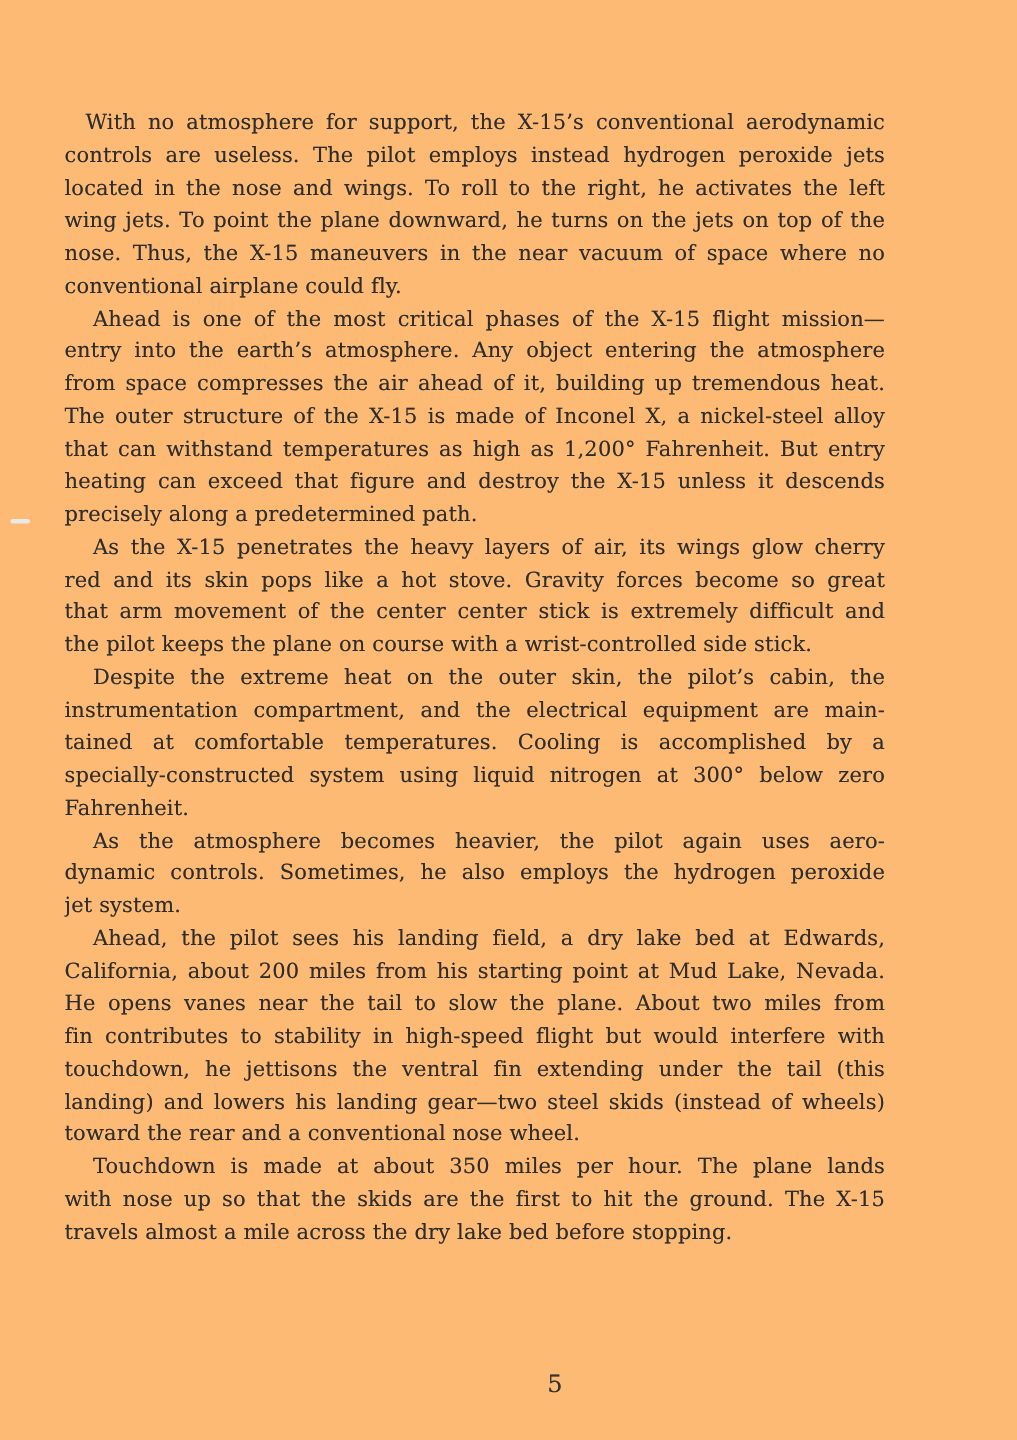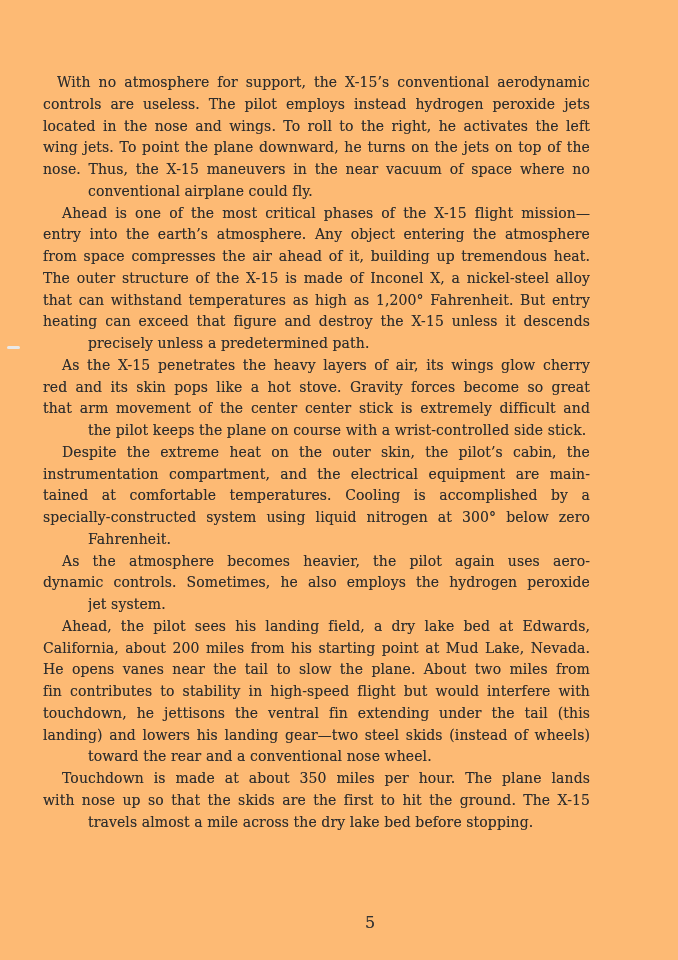--- a/index.html
+++ b/index.html
@@ -29,21 +29,20 @@
     letter-spacing: 0.1px;
     text-align: justify;
     text-align-last: justify;
     overflow: hidden;
     white-space: normal;
     text-shadow: 0 0 0.4px rgba(45,45,45,0.45);
   }
   .line.para-end {
     text-align: center;
     text-align-last: left;
-    margin-left: 45px;
   }
   .line.indent-sm { text-indent: 14px; }
   .line.indent    { text-indent: 19px; }
   .page-number {
     position: absolute;
     left: 356px;
     top: 912px;
     width: 28px;
     text-align: center;
     font-size: 16px;
@@ -72,21 +71,21 @@
       <div class="line">located in the nose and wings. To roll to the right, he activates the left</div>
       <div class="line">wing jets. To point the plane downward, he turns on the jets on top of the</div>
       <div class="line">nose. Thus, the X-15 maneuvers in the near vacuum of space where no</div>
       <div class="line para-end">conventional airplane could fly.</div>
       <div class="line indent">Ahead is one of the most critical phases of the X-15 flight mission—</div>
       <div class="line">entry into the earth’s atmosphere. Any object entering the atmosphere</div>
       <div class="line">from space compresses the air ahead of it, building up tremendous heat.</div>
       <div class="line">The outer structure of the X-15 is made of Inconel X, a nickel-steel alloy</div>
       <div class="line">that can withstand temperatures as high as 1,200° Fahrenheit. But entry</div>
       <div class="line">heating can exceed that figure and destroy the X-15 unless it descends</div>
-      <div class="line para-end">precisely unless a predetermined path.</div>
+      <div class="line para-end">precisely along a predetermined path.</div>
       <div class="line indent">As the X-15 penetrates the heavy layers of air, its wings glow cherry</div>
       <div class="line">red and its skin pops like a hot stove. Gravity forces become so great</div>
       <div class="line">that arm movement of the center center stick is extremely difficult and</div>
       <div class="line para-end">the pilot keeps the plane on course with a wrist-controlled side stick.</div>
       <div class="line indent">Despite the extreme heat on the outer skin, the pilot’s cabin, the</div>
       <div class="line">instrumentation compartment, and the electrical equipment are main-</div>
       <div class="line">tained at comfortable temperatures. Cooling is accomplished by a</div>
       <div class="line">specially-constructed system using liquid nitrogen at 300° below zero</div>
       <div class="line para-end">Fahrenheit.</div>
       <div class="line indent">As the atmosphere becomes heavier, the pilot again uses aero-</div>

